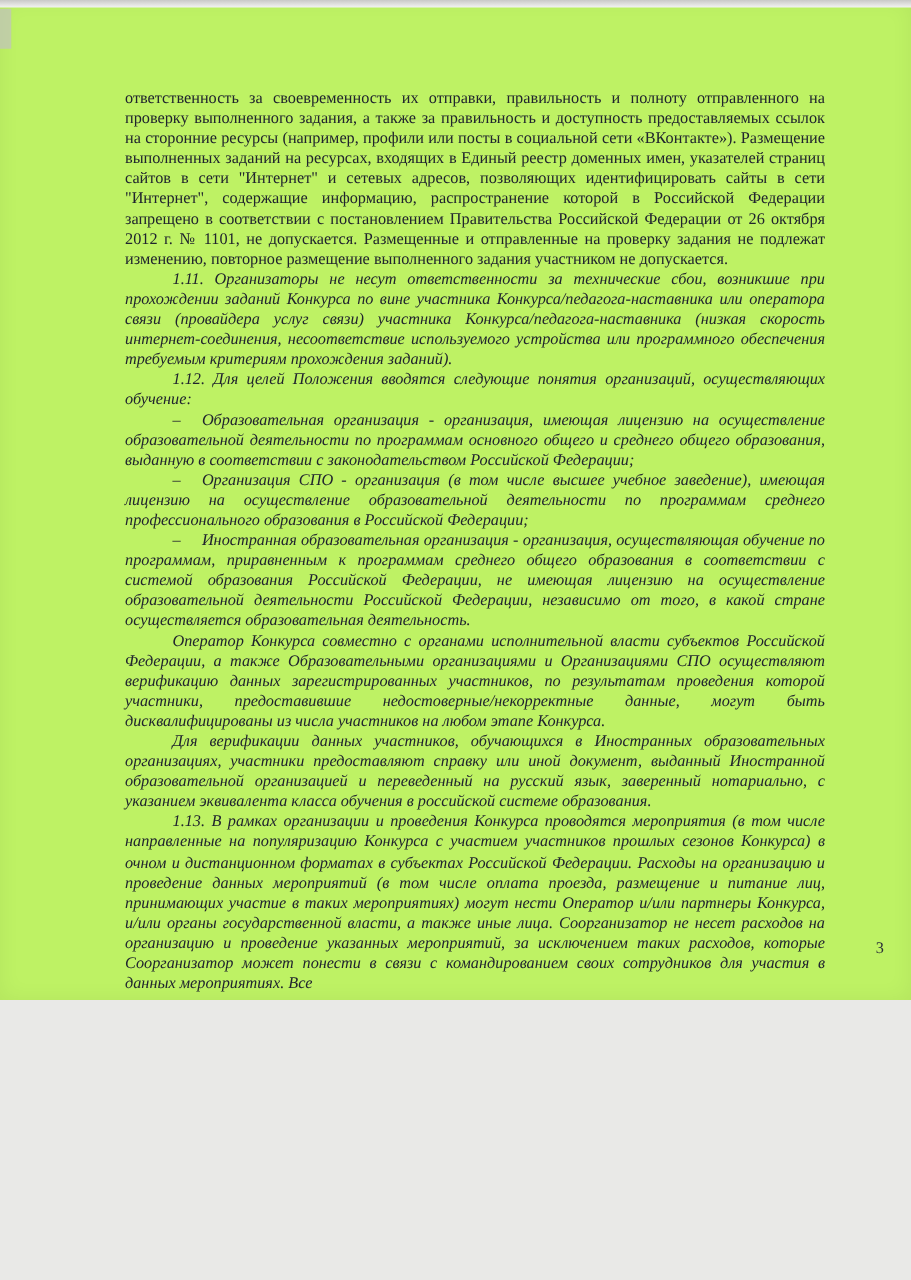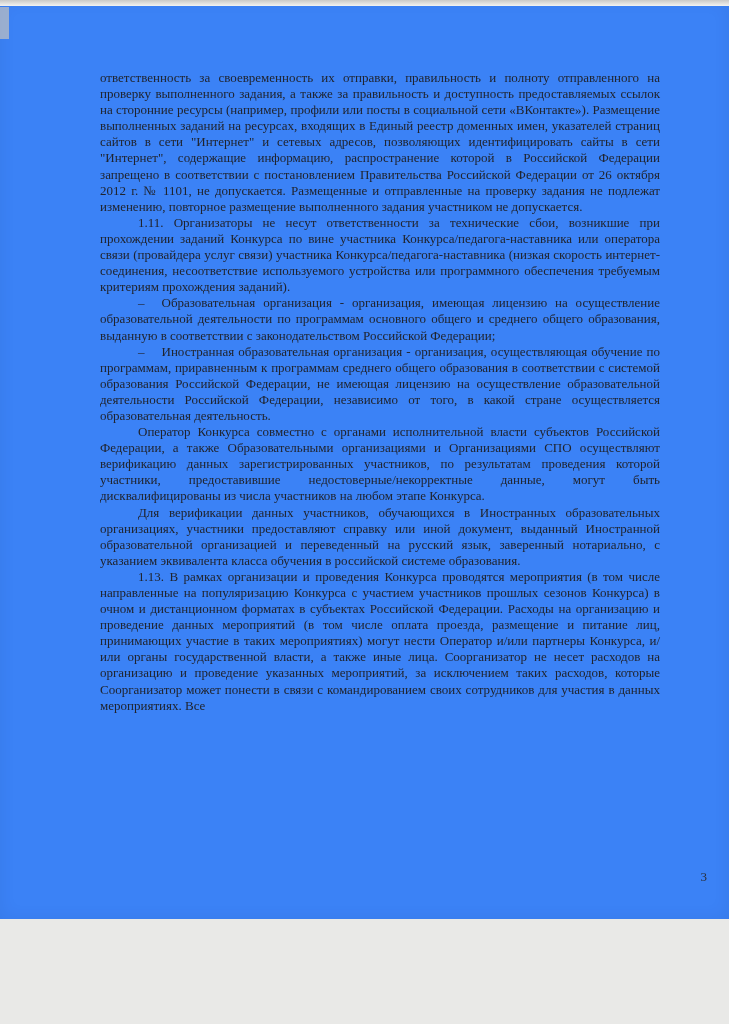--- a/index.html
+++ b/index.html
@@ -3,23 +3,23 @@
 <meta charset="utf-8">
 <style>
   html, body {
     margin: 0;
     padding: 0;
     background: #e9e9e7;
   }
   .scan-page {
     position: relative;
     width: 729px;
-    height: 919px;
+    height: 800px;
     margin: 0 auto;
-    background: #3b82f6;
+    background: #bef264;
     overflow: hidden;
     box-shadow: inset 0 0 18px rgba(0,0,0,0.06);
     font-family: "Liberation Serif", "DejaVu Serif", serif;
     color: #20242e;
   }
   .scan-edge-top {
     position: absolute;
     top: 0; left: 0; right: 0;
     height: 6px;
     background: linear-gradient(#c9c9c7, #f3f3f1);
@@ -39,20 +39,21 @@
     font-size: 13px;
     line-height: 16.1px;
     text-align: justify;
   }
   .para {
     margin: 0;
     padding: 0;
   }
   .para.indent {
     text-indent: 38px;
+    font-style: italic;
   }
   .bullet-marker {
     display: inline;
     padding-right: 17px;
   }
   .page-number {
     position: absolute;
     right: 22px;
     bottom: 34px;
     font-size: 13px;
@@ -66,23 +67,25 @@
 
   <div class="scan-edge-top"></div>
   <div class="scan-mark-left"></div>
 
   <div class="text-block">
 
     <p class="para"><span>ответственность за своевременность их отправки, правильность и полноту отправленного на проверку выполненного задания, а также за правильность и доступность предоставляемых ссылок на сторонние ресурсы (например, профили или посты в социальной сети «ВКонтакте»). Размещение выполненных заданий на ресурсах, входящих в Единый реестр доменных имен, указателей страниц сайтов в сети "Интернет" и сетевых адресов, позволяющих идентифицировать сайты в сети "Интернет", содержащие информацию, распространение которой в Российской Федерации запрещено в соответствии с постановлением Правительства Российской Федерации от 26 октября 2012 г. № 1101, не допускается. Размещенные и отправленные на проверку задания не подлежат изменению, повторное размещение выполненного задания участником не допускается.</span></p>
 
     <p class="para indent"><span>1.11. Организаторы не несут ответственности за технические сбои, возникшие при прохождении заданий Конкурса по вине участника Конкурса/педагога-наставника или оператора связи (провайдера услуг связи) участника Конкурса/педагога-наставника (низкая скорость интернет-соединения, несоответствие используемого устройства или программного обеспечения требуемым критериям прохождения заданий).</span></p>
 
+    <p class="para indent"><span>1.12. Для целей Положения вводятся следующие понятия организаций, осуществляющих обучение:</span></p>
 
     <p class="para indent"><span class="bullet-marker">–</span><span>Образовательная организация - организация, имеющая лицензию на осуществление образовательной деятельности по программам основного общего и среднего общего образования, выданную в соответствии с законодательством Российской Федерации;</span></p>
 
+    <p class="para indent"><span class="bullet-marker">–</span><span>Организация СПО - организация (в том числе высшее учебное заведение), имеющая лицензию на осуществление образовательной деятельности по программам среднего профессионального образования в Российской Федерации;</span></p>
 
 
     <p class="para indent"><span class="bullet-marker">–</span><span>Иностранная образовательная организация - организация, осуществляющая обучение по программам, приравненным к программам среднего общего образования в соответствии с системой образования Российской Федерации, не имеющая лицензию на осуществление образовательной деятельности Российской Федерации, независимо от того, в какой стране осуществляется образовательная деятельность.</span></p>
 
     <p class="para indent"><span>Оператор Конкурса совместно с органами исполнительной власти субъектов Российской Федерации, а также Образовательными организациями и Организациями СПО осуществляют верификацию данных зарегистрированных участников, по результатам проведения которой участники, предоставившие недостоверные/некорректные данные, могут быть дисквалифицированы из числа участников на любом этапе Конкурса.</span></p>
 
     <p class="para indent"><span>Для верификации данных участников, обучающихся в Иностранных образовательных организациях, участники предоставляют справку или иной документ, выданный Иностранной образовательной организацией и переведенный на русский язык, заверенный нотариально, с указанием эквивалента класса обучения в российской системе образования.</span></p>
 
     <p class="para indent"><span>1.13. В рамках организации и проведения Конкурса проводятся мероприятия (в том числе направленные на популяризацию Конкурса с участием участников прошлых сезонов Конкурса) в очном и дистанционном форматах в субъектах Российской Федерации. Расходы на организацию и проведение данных мероприятий (в том числе оплата проезда, размещение и питание лиц, принимающих участие в таких мероприятиях) могут нести Оператор и/или партнеры Конкурса, и/или органы государственной власти, а также иные лица. Соорганизатор не несет расходов на организацию и проведение указанных мероприятий, за исключением таких расходов, которые Соорганизатор может понести в связи с командированием своих сотрудников для участия в данных мероприятиях. Все</span></p>
 

